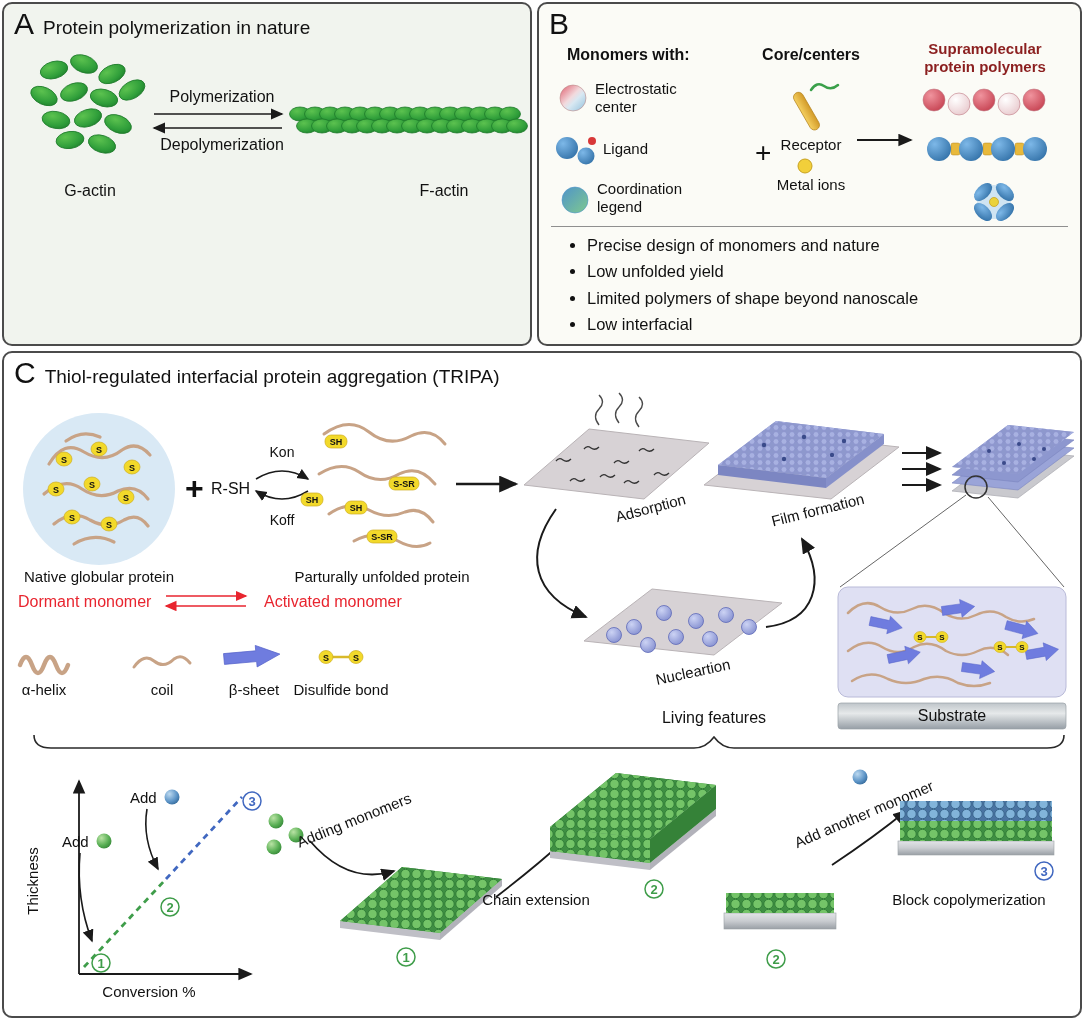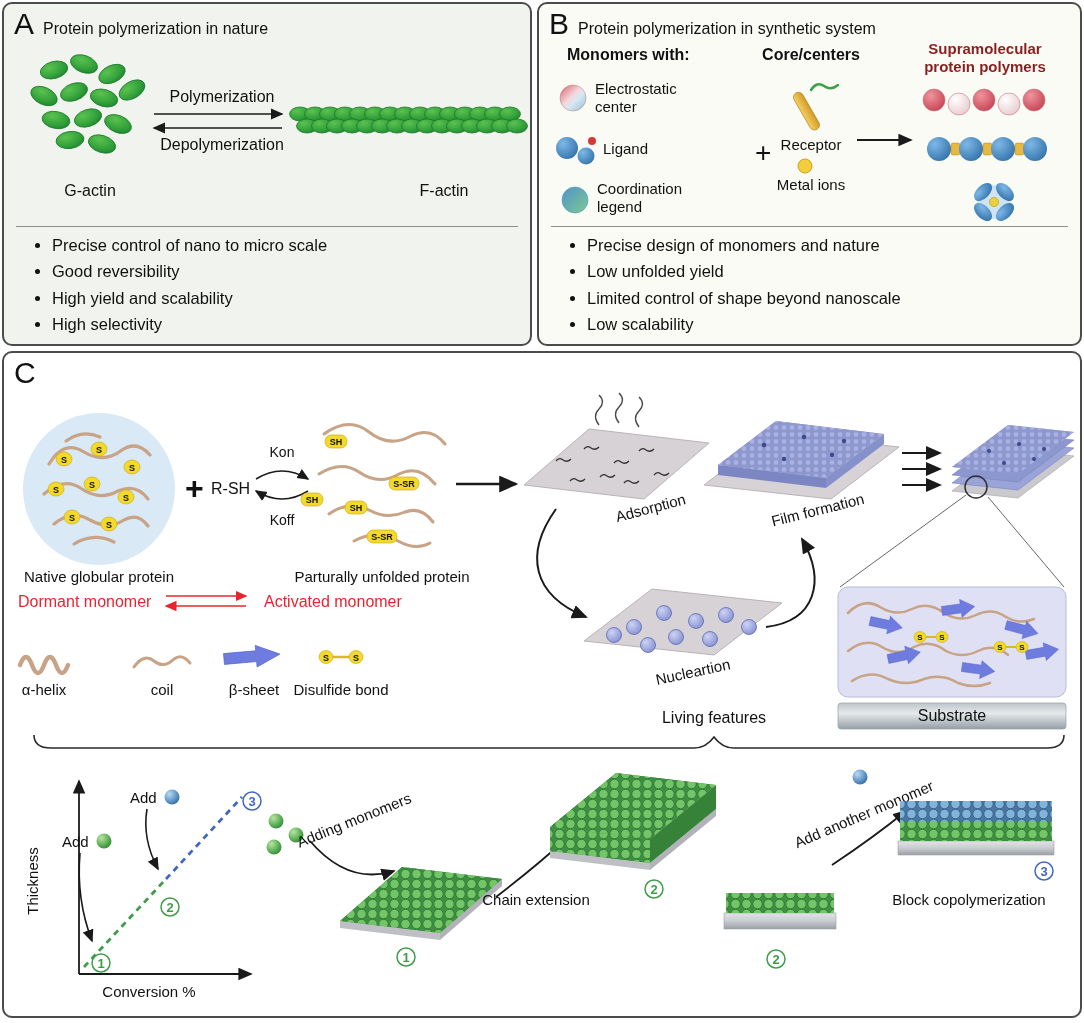--- a/index.html
+++ b/index.html
@@ -5,21 +5,21 @@
   * { box-sizing: border-box; }
   body { margin:0; background:#fff; font-family:"Liberation Sans",sans-serif; color:#111; }
   .figure { width:1084px; height:1023px; padding:2px; }
   .top-row { display:flex; gap:5px; margin-bottom:5px; }
   .panel { border:2px solid #4b4b4b; border-radius:10px; overflow:hidden; background:#fff; }
   .panel-a { width:530px; height:344px; background:#f1f4ee; }
   .panel-b { flex:1; height:344px; background:#fbfbf6; }
   .panel-c { height:667px; background:#ffffff; }
   .panel-header { display:flex; align-items:baseline; gap:9px; padding:4px 0 0 10px; }
   .panel-letter { font-size:30px; line-height:1.05; font-weight:400; }
-  .panel-title { font-size:16px; }
+  .panel-title { font-size:19px; }
   .bullets { margin:4px 12px 0; padding:9px 0 0 36px; border-top:1.5px solid #8f8f8f; font-size:16.5px; }
   .bullets li { margin-bottom:7.5px; }
   svg { display:block; }
   svg text { font-family:"Liberation Sans",sans-serif; fill:#111; } .t14{font-size:14px} .t15{font-size:15px} .t16{font-size:16px}
   .bold{font-weight:bold}
   .red{fill:#e8252f}
   .maroon{fill:#8b1f1f}
   .tag{font-size:9px;font-weight:bold}
   .mk{font-size:13px;font-weight:bold}
   .mkg{fill:#3f9d4a} .mkb{fill:#4168c0}
@@ -95,32 +95,25 @@
             <ellipse cx="438" cy="86" rx="10.5" ry="7" fill="url(#gradGA)"></ellipse>
             <ellipse cx="453" cy="86" rx="10.5" ry="7" fill="url(#gradGA)"></ellipse>
             <ellipse cx="468" cy="86" rx="10.5" ry="7" fill="url(#gradGA)"></ellipse>
             <ellipse cx="483" cy="86" rx="10.5" ry="7" fill="url(#gradGA)"></ellipse>
             <ellipse cx="498" cy="86" rx="10.5" ry="7" fill="url(#gradGA)"></ellipse>
             <ellipse cx="513" cy="86" rx="10.5" ry="7" fill="url(#gradGA)"></ellipse>
         </g>
         <text x="86" y="156" text-anchor="middle" class="t16">G-actin</text>
         <text x="440" y="156" text-anchor="middle" class="t16">F-actin</text>
       </svg>
-      <ul class="bullets">
-        <li>Precise control of nano to micro scale</li>
-        <li>Good reversibility</li>
-        <li>High yield and scalability</li>
-        <li>High selectivity</li>
-      </ul>
     </section>
 
     <section class="panel panel-b">
       <div class="panel-header">
         <span class="panel-letter">B</span>
-        <span class="panel-title">Protein polymerization in synthetic system</span>
       </div>
       <svg width="541" height="182" viewBox="0 0 541 182">
         <defs>
           <marker id="ahB" markerWidth="9" markerHeight="8" refX="7" refY="3.5" orient="auto">
             <path d="M0,0 L8,3.5 L0,7 Z" fill="#1a1a1a"></path>
           </marker>
           <linearGradient id="esG" x1="0" y1="0" x2="1" y2="1">
             <stop offset="0%" stop-color="#e05a6a"></stop>
               <stop offset="45%" stop-color="#f2dadd"></stop>
             <stop offset="60%" stop-color="#d8e8f2"></stop>
@@ -201,29 +194,30 @@
           <ellipse cx="444" cy="152" rx="11" ry="6.5" transform="rotate(-45 444 152)" fill="url(#blueG)"></ellipse>
           <ellipse cx="466" cy="152" rx="11" ry="6.5" transform="rotate(45 466 152)" fill="url(#blueG)"></ellipse>
           <ellipse cx="444" cy="172" rx="11" ry="6.5" transform="rotate(45 444 172)" fill="url(#blueG)"></ellipse>
           <ellipse cx="466" cy="172" rx="11" ry="6.5" transform="rotate(-45 466 172)" fill="url(#blueG)"></ellipse>
           <circle cx="455" cy="162" r="4.5" fill="#ead23a" stroke="#c8a21f" stroke-width="0.8"></circle>
         </g>
       </svg>
       <ul class="bullets">
         <li>Precise design of monomers and nature</li>
         <li>Low unfolded yield</li>
-        <li>Limited control of shape beyond nanoscale</li>
-        <li>Low scalability</li>
+        <li>Limited polymers of shape beyond nanoscale</li>
+        <li>Low interfacial</li>
       </ul>
     </section>
   </div>
 
   <section class="panel panel-c">
     <div class="panel-header">
       <span class="panel-letter">C</span>
+      <span class="panel-title">Thiol-regulated interfacial protein aggregation (TRIPA)</span>
     </div>
     <svg width="1076" height="626" viewBox="0 0 1076 626">
       <defs>
         <marker id="ahC" markerWidth="9" markerHeight="8" refX="7" refY="3.5" orient="auto">
           <path d="M0,0 L8,3.5 L0,7 Z" fill="#1a1a1a"></path>
         </marker>
         <marker id="ahR" markerWidth="9" markerHeight="8" refX="7" refY="3.5" orient="auto">
           <path d="M0,0 L8,3.5 L0,7 Z" fill="#e8252f"></path>
         </marker>
         <radialGradient id="grnS" cx="33%" cy="30%" r="85%">

